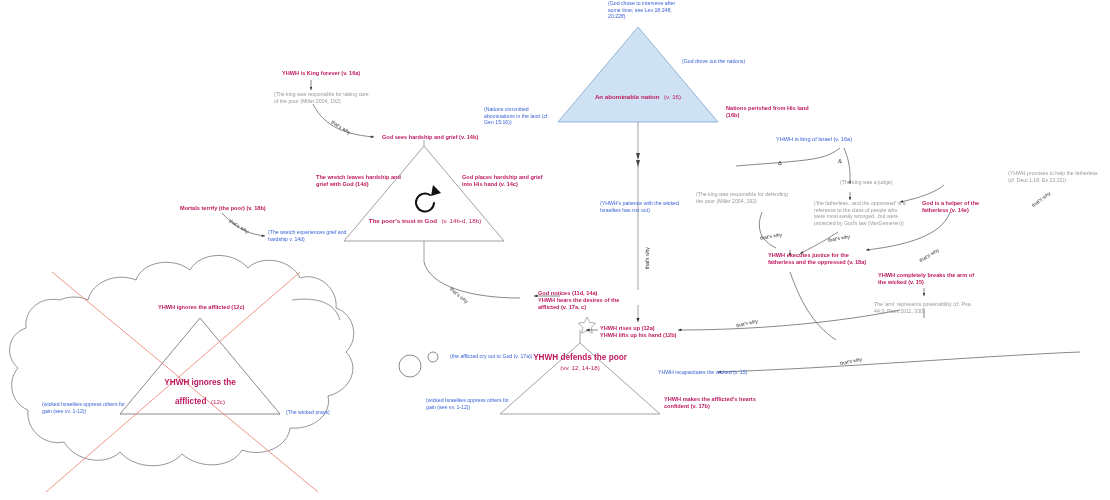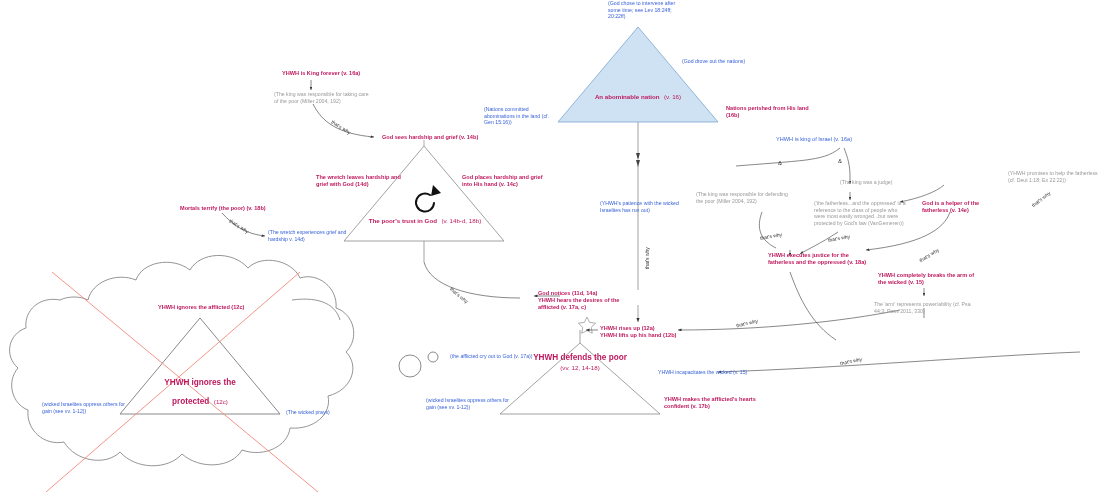--- a/index.html
+++ b/index.html
@@ -161,21 +161,21 @@
   <div class="lbl sm bold" style="left:922px;top:200px;width:84px;">God is a helper of the fatherless (v. 14e)</div>
   <div class="lbl tiny gray" style="left:1008px;top:170px;width:96px;">(YHWH promises to help the fatherless (cf. Deut 1:18; Ex 22:22))</div>
   <div class="lbl sm bold" style="left:768px;top:252px;width:104px;">YHWH executes justice for the fatherless and the oppressed (v. 18a)</div>
   <div class="lbl sm bold" style="left:878px;top:272px;width:104px;">YHWH completely breaks the arm of the wicked (v. 15)</div>
   <div class="lbl tiny gray" style="left:874px;top:301px;width:104px;">The 'arm' represents power/ability (cf. Psa 44:3; Ross 2011, 330)</div>
 
   <div class="lbl sm bold" style="left:158px;top:304px;width:130px;">YHWH ignores the afflicted (12c)</div>
   <div class="lbl center" style="left:140px;top:378px;width:120px;">
     <div class="lg bold">YHWH ignores the</div>
     <div>
-      <span class="lg bold">protected</span>
+      <span class="lg bold">afflicted</span>
       <span class="md">(12c)</span>
     </div>
   </div>
   <div class="lbl tiny blue" style="left:42px;top:401px;width:86px;">(wicked Israelites oppress others for gain (see vv. 1-12))</div>
   <div class="lbl tiny blue" style="left:286px;top:409px;width:70px;">(The wicked prays)</div>
 
   <div class="lbl rel" style="left:330px;top:124px;transform:rotate(32deg);">that's why</div>
   <div class="lbl rel" style="left:228px;top:223px;transform:rotate(32deg);">that's why</div>
   <div class="lbl rel" style="left:448px;top:292px;transform:rotate(40deg);">that's why</div>
   <div class="lbl rel" style="left:636px;top:255px;transform:rotate(-90deg);">that's why</div>

